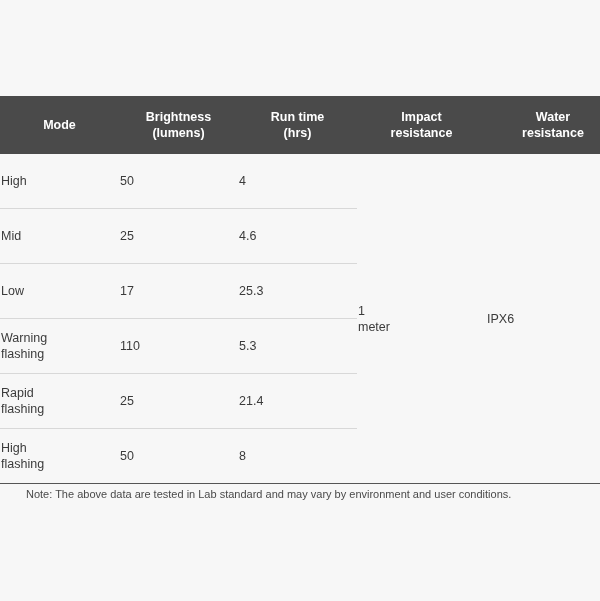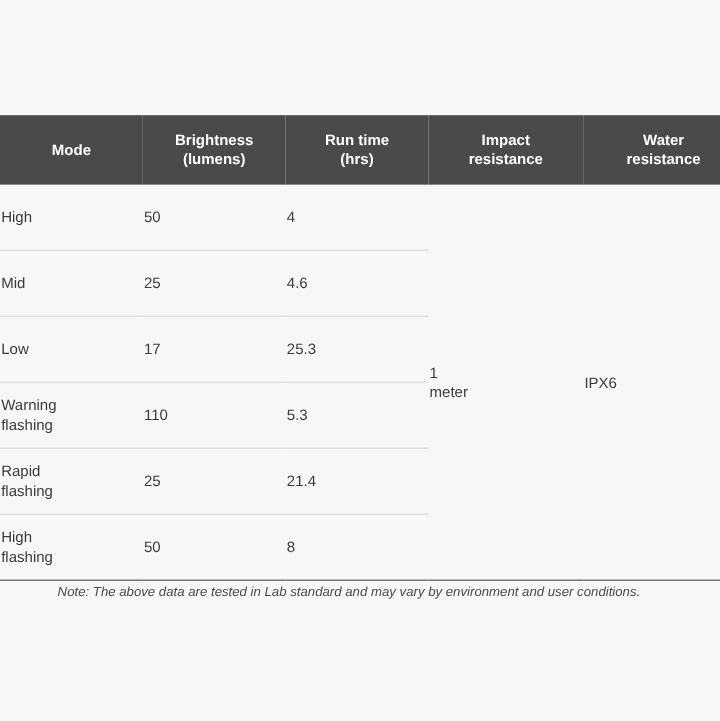--- a/index.html
+++ b/index.html
@@ -61,24 +61,22 @@
 
   td.merged {
     border-bottom: 1px solid #555555 !important;
   }
   .note {
     position: absolute;
     left: 26px;
     top: 487px;
     width: 548px;
     font-size: 11px;
-    font-style: italic;
     color: #4a4a4a;
     line-height: 15px;
-    margin-left: 22px;
   }
   .hdr-line { display: block; }
 </style>
 </head>
 <body>
 
 <div class="page">
 
   <table class="spec-table">
     <thead>

